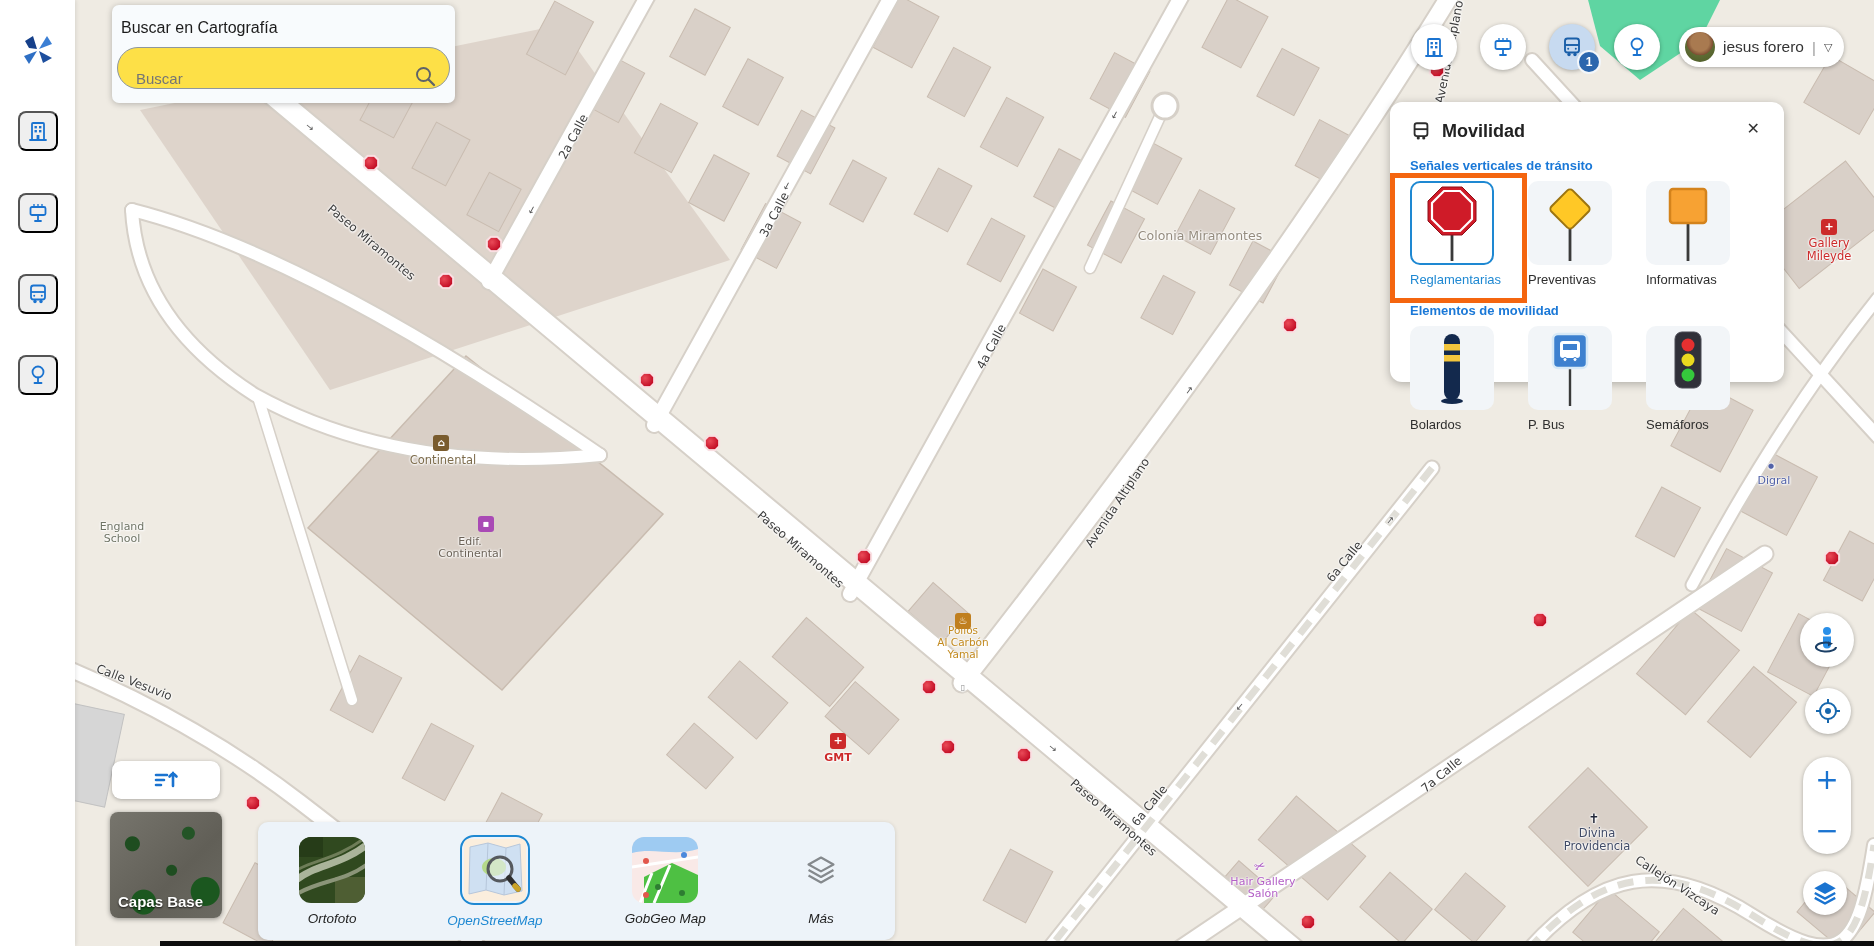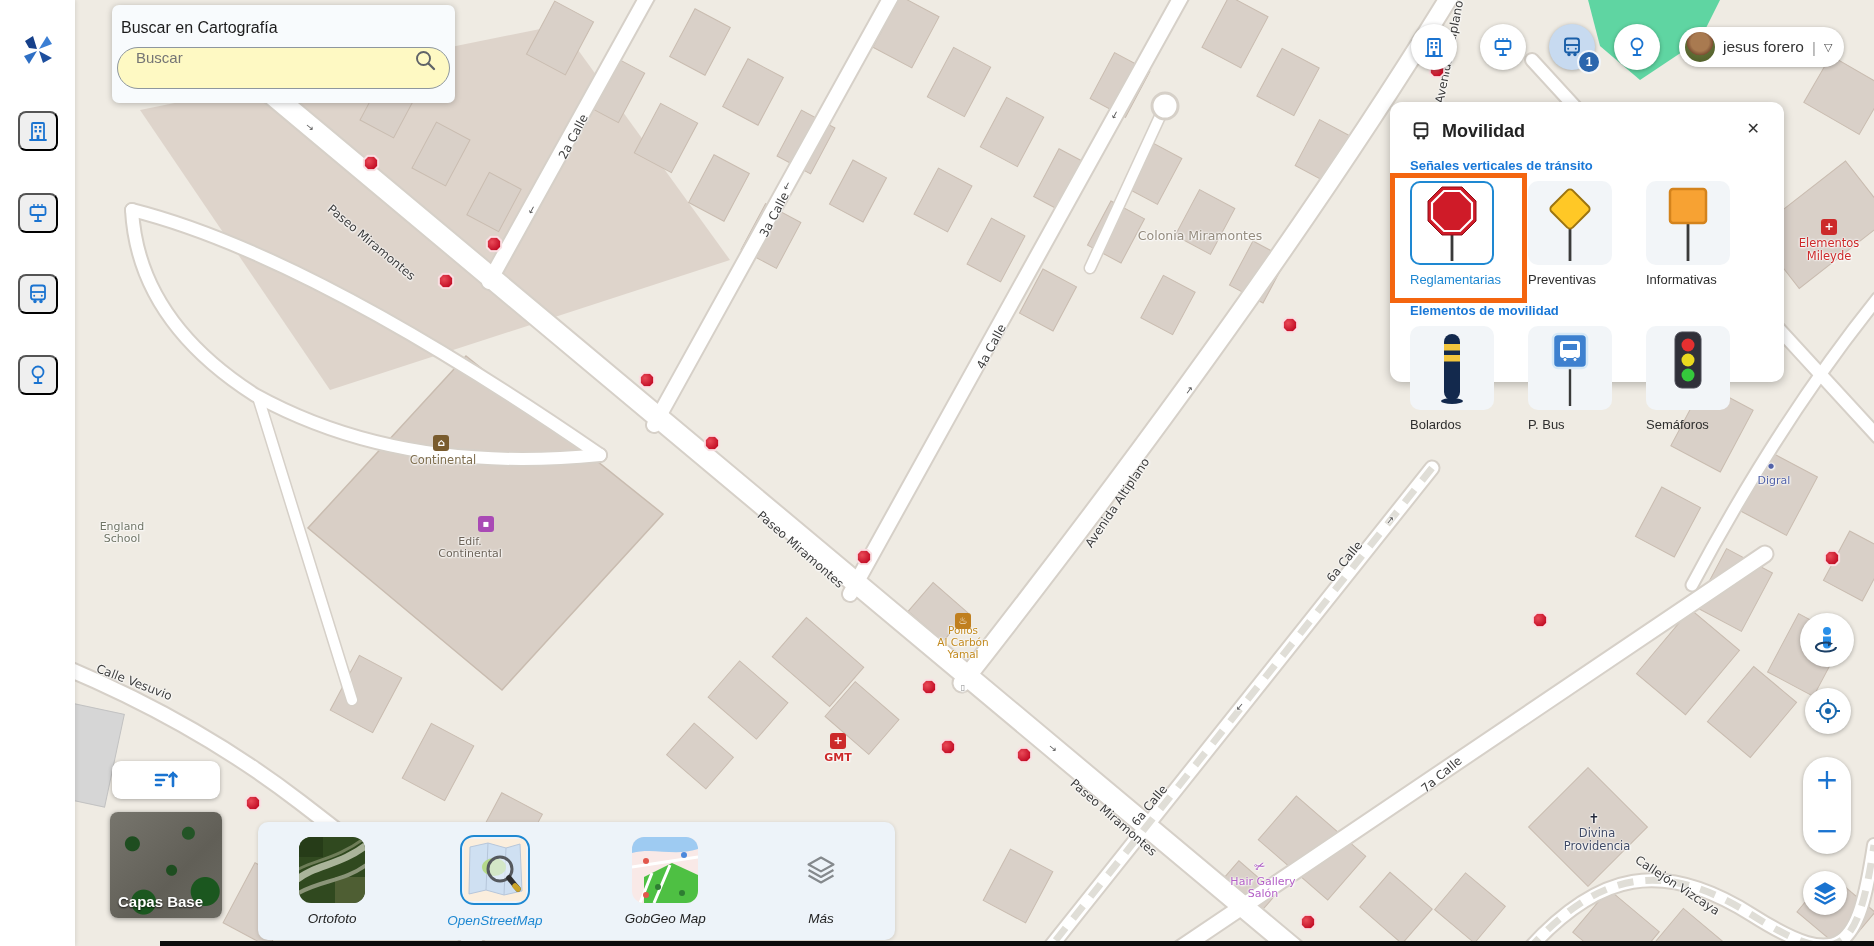--- a/index.html
+++ b/index.html
@@ -20,22 +20,22 @@
           background:radial-gradient(circle at 35% 35%,#ea4a58,#c30e26 72%);}
   
   .sidebar{position:absolute;left:0;top:0;width:75px;height:100%;background:#fff;z-index:30;
            box-shadow:1px 0 4px rgba(0,0,0,.10);}
   .sidebar .sb{position:absolute;left:50%;transform:translateX(-50%);width:40px;height:40px;
            display:flex;align-items:center;justify-content:center;border-radius:8px;cursor:pointer;}
   
   .search-card{position:absolute;left:112px;top:5px;width:343px;height:98px;background:#f8fbfd;
            border-radius:7px;box-shadow:0 1px 6px rgba(0,0,0,.25);z-index:20;padding:12px 5px;box-sizing:border-box;}
   .search-card h1{margin:2px 0 10px 4px;font-size:16px;font-weight:400;color:#1c1c1c;}
-  .search-pill{display:flex;align-items:flex-start;height:40px;border:1.6px solid #8e979e;border-radius:21px;
-           background:#fef9c3;padding:0 12px 0 16px;}
+  .search-pill{display:flex;align-items:flex-end;height:40px;border:1.6px solid #8e979e;border-radius:21px;
+           background:#fde047;padding:0 12px 0 16px;}
   .search-pill input{flex:1;border:none;outline:none;font-size:15px;color:#444;background:transparent;
            font-family:"Liberation Sans",sans-serif;}
   .search-pill input::placeholder{color:#757575;}
   
   .topbtn{position:absolute;width:46px;height:46px;border-radius:50%;background:#fff;z-index:40;border:none;
           box-shadow:0 1px 4px rgba(0,0,0,.3);display:flex;align-items:center;justify-content:center;cursor:pointer;}
   .topbtn.active{background:#c7daf0;}
   .badge{position:absolute;right:-6px;bottom:-4px;width:20px;height:20px;border-radius:50%;background:#2b66ad;
          color:#fff;font-size:12px;font-weight:bold;display:flex;align-items:center;justify-content:center;
          border:2px solid #f2f6fa;}
@@ -227,21 +227,21 @@
       <div class="map-label" style="left: 470px; top: 548px; font-size: 11px; color: rgb(107, 98, 87); transform: translate(-50%, -50%) rotate(0deg);">Edif.
 Continental</div>
       <div class="map-label" style="left: 963px; top: 643px; font-size: 10.5px; color: rgb(194, 138, 31); transform: translate(-50%, -50%) rotate(0deg);">Pollos
 Al Carbón
 Yamal</div>
       <div class="map-label" style="left: 838px; top: 758px; font-size: 11px; color: rgb(204, 42, 42); font-weight: bold; transform: translate(-50%, -50%) rotate(0deg);">GMT</div>
       <div class="map-label" style="left: 1597px; top: 840px; font-size: 11.5px; color: rgb(63, 74, 102); transform: translate(-50%, -50%) rotate(0deg);">Divina
 Providencia</div>
       <div class="map-label" style="left: 1263px; top: 888px; font-size: 11px; color: rgb(179, 95, 198); transform: translate(-50%, -50%) rotate(0deg);">Hair Gallery
 Salón</div>
-      <div class="map-label" style="left: 1829px; top: 250px; font-size: 11.5px; color: rgb(204, 42, 42); transform: translate(-50%, -50%) rotate(0deg);">Elementos
+      <div class="map-label" style="left: 1829px; top: 250px; font-size: 11.5px; color: rgb(204, 42, 42); transform: translate(-50%, -50%) rotate(0deg);">Gallery
 Mileyde</div>
       <div class="map-label" style="left: 1774px; top: 481px; font-size: 11px; color: rgb(82, 98, 168); transform: translate(-50%, -50%) rotate(0deg);">Digral</div>
       <div class="map-label chip" style="left: 441px; top: 443px; font-size: 10px; color: rgb(255, 255, 255); background: rgb(122, 92, 46); transform: translate(-50%, -50%) rotate(0deg);">⌂</div>
       <div class="map-label chip" style="left: 486px; top: 524px; font-size: 10px; color: rgb(255, 255, 255); background: rgb(169, 74, 181); transform: translate(-50%, -50%) rotate(0deg);">▪</div>
       <div class="map-label chip" style="left: 963px; top: 621px; font-size: 10px; color: rgb(255, 255, 255); background: rgb(192, 127, 31); transform: translate(-50%, -50%) rotate(0deg);">♨</div>
       <div class="map-label chip" style="left: 838px; top: 741px; font-size: 11px; color: rgb(255, 255, 255); background: rgb(204, 42, 42); transform: translate(-50%, -50%) rotate(0deg);">+</div>
       <div class="map-label chip" style="left: 1829px; top: 227px; font-size: 11px; color: rgb(255, 255, 255); background: rgb(204, 42, 42); transform: translate(-50%, -50%) rotate(0deg);">+</div>
       <div class="map-label" style="left: 1594px; top: 819px; font-size: 13px; color: rgb(35, 40, 58); transform: translate(-50%, -50%) rotate(0deg);">✝</div>
       <div class="map-label" style="left: 1260px; top: 867px; font-size: 13px; color: rgb(166, 75, 191); transform: translate(-50%, -50%) rotate(-20deg);">✂</div>
       <div class="map-label" style="left: 1771px; top: 467px; font-size: 7px; color: rgb(82, 98, 168); transform: translate(-50%, -50%) rotate(0deg);">●</div>

